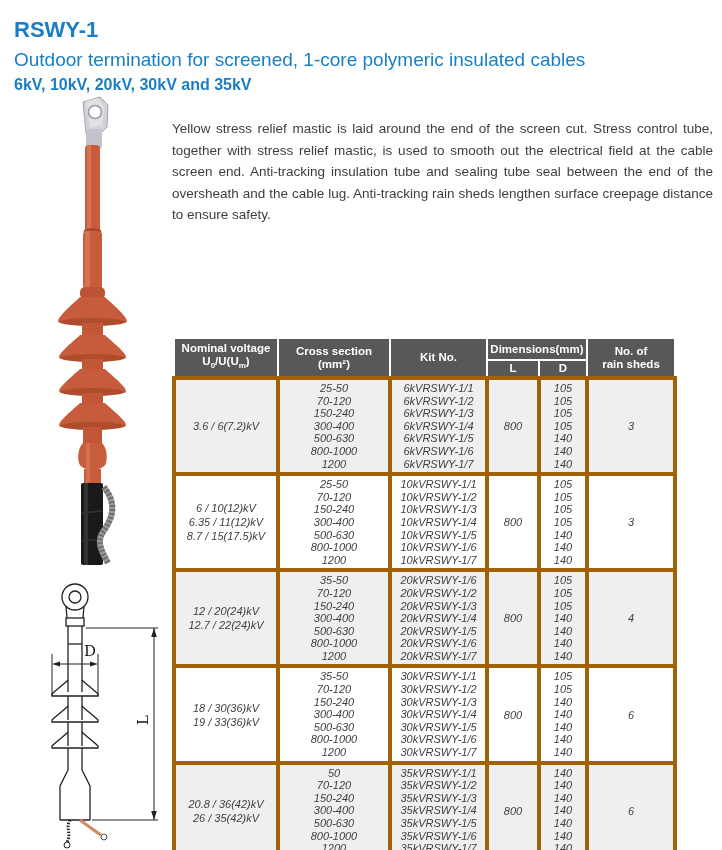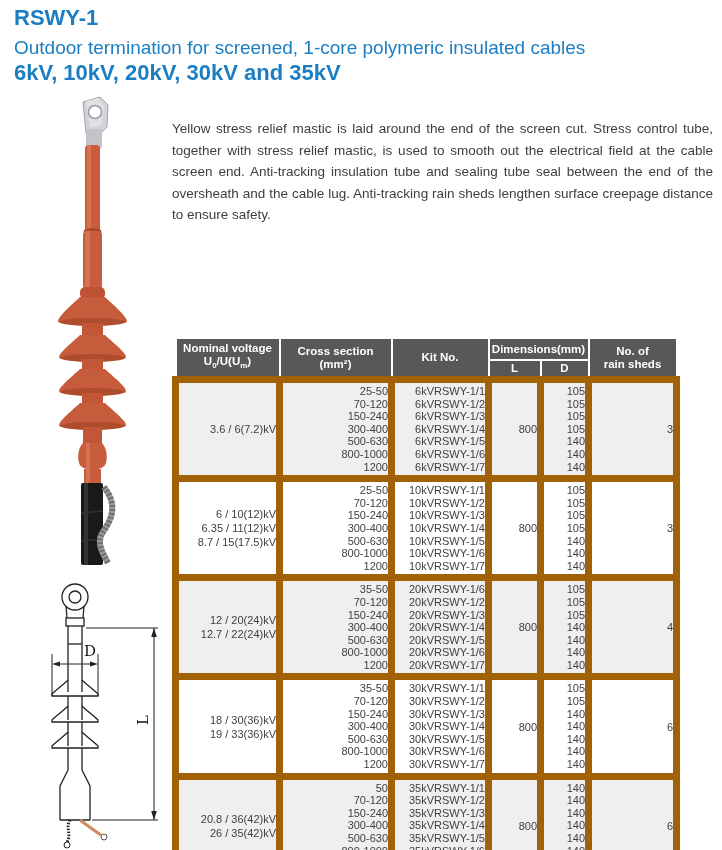--- a/index.html
+++ b/index.html
@@ -2,44 +2,44 @@
 <html><head>
 <meta charset="utf-8">
 <style>
   * { margin:0; padding:0; box-sizing:border-box; }
   html,body { background:#ffffff; }
   body { font-family:"Liberation Sans", sans-serif; }
   .page {
     position:relative; width:722px; height:850px; background:#fff; overflow:hidden;
   }
   
-  .title-block { position:absolute; left:14px; top:5px; width:700px; color:#1b7ec3; }
+  .title-block { position:absolute; left:14px; top:17px; width:700px; color:#1b7ec3; }
   .title-main { font-size:22px; font-weight:bold; line-height:26px; letter-spacing:0; }
   .title-sub  { font-size:19px; font-weight:normal; line-height:25px; margin-top:4px; }
-  .title-sub2 { font-size:22px; font-weight:bold; line-height:25px; }
+  .title-sub2 { font-size:16px; font-weight:bold; line-height:25px; }
   
   .description { position:absolute; left:172px; top:118px; width:541px; color:#3d3d3d;
                  font-size:13.5px; line-height:21.5px; text-align:justify; }
   .description p + p { margin-top:6px; }
   
   .photo-wrap   { position:absolute; left:10px; top:95px; width:160px; height:470px; }
   .drawing-wrap { position:absolute; left:8px;  top:572px; width:170px; height:278px; }
   
   .table-wrap { position:absolute; left:172px; top:337px; width:501px; }
   table.spec { border-collapse:collapse; table-layout:fixed; width:501px;
                font-size:11px; color:#404040; }
   table.spec thead th {
     background:#595757; color:#ffffff; font-weight:bold; font-size:11.5px;
     border:2px solid #ffffff; padding:1px 2px; line-height:13px; vertical-align:middle;
   }
   table.spec thead tr.h1 th { height:22px; }
   table.spec thead tr.h2 th { height:18px; }
   table.spec sub { font-size:8px; }
   table.spec tbody td {
-    border:7px solid #a16207; text-align:right; vertical-align:middle; padding:2px 0;
+    border:4px solid #a16207; text-align:center; vertical-align:middle; padding:2px 0;font-style:italic;
   }
   table.spec tbody tr { border-top:3px solid #ffffff; border-bottom:3px solid #ffffff; }
   table.spec tbody tr.shade td { background:#f0efef; }
   table.spec tbody tr.plain td { background:#ffffff; }
   .ln { height:12.6px; line-height:12.6px; white-space:nowrap; }
   .vl { height:14px;  line-height:14px;  white-space:nowrap; }
 </style>
 </head>
 <body>
 

